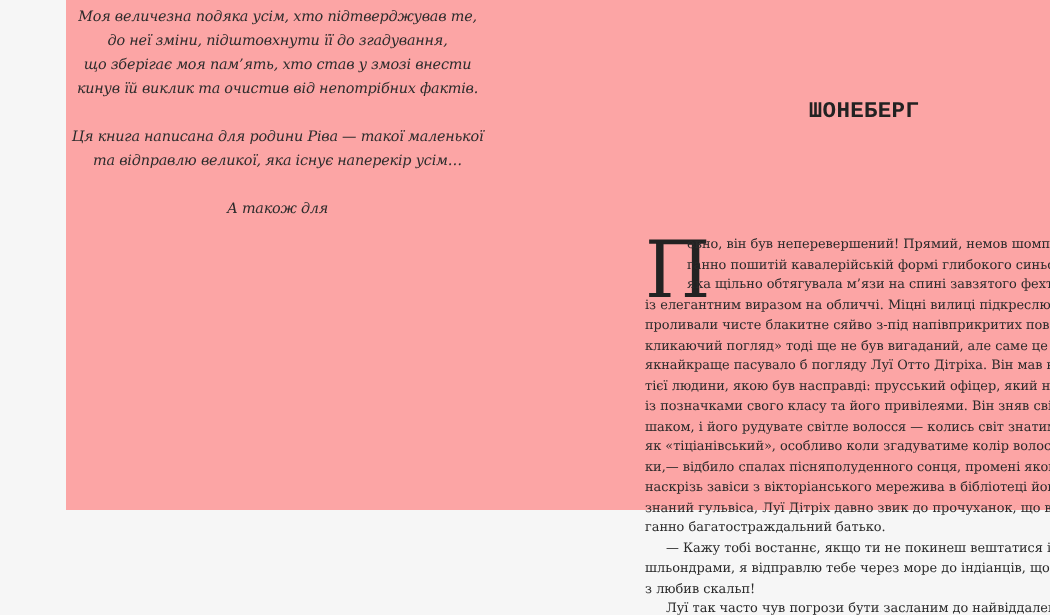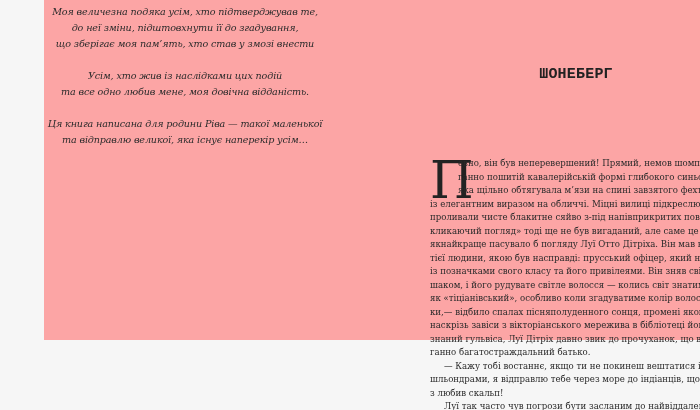--- a/index.html
+++ b/index.html
@@ -106,28 +106,28 @@
 <body>
 
 <div class="spread">
 
   <div class="page page-left">
     <div class="dedication">
       <div class="stanza">
         <span class="line">Моя величезна подяка усім, хто підтверджував те,</span>
         <span class="line">до неї зміни, підштовхнути її до згадування,</span>
         <span class="line">що зберігає моя пам’ять, хто став у змозі внести</span>
-      </div>
-      <div class="stanza">
-        <span class="line">Усім, хто жив із наслідками цих подій</span>
-        <span class="line">та все одно любив мене, моя довічна відданість.</span>
+        <span class="line">кинув їй виклик та очистив від непотрібних фактів.</span>
       </div>
       <div class="stanza">
         <span class="line">Ця книга написана для родини Ріва — такої маленької</span>
         <span class="line">та відправлю великої, яка існує наперекір усім…</span>
+      </div>
+      <div class="stanza">
+        <span class="line">А також для</span>
       </div>
     </div>
   </div>
 
   <div class="page page-right">
     <div class="chapter-title">ШОНЕБЕРГ</div>
 
     <div class="drop-cap">П</div>
 
     <div class="body-text">

